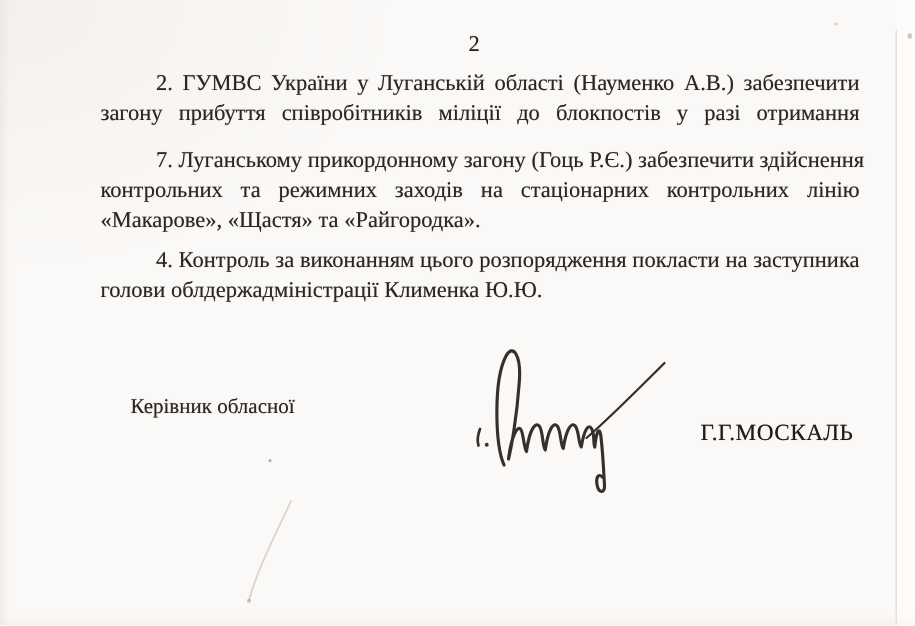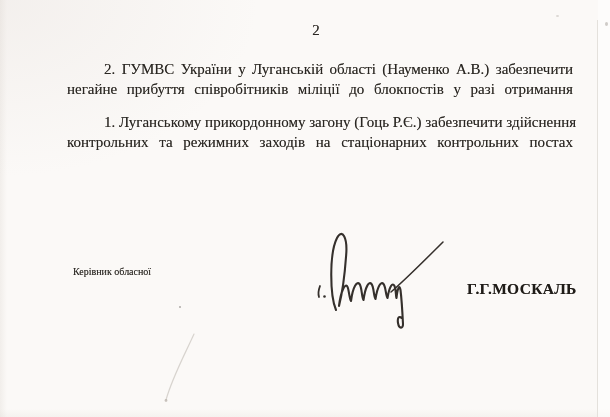--- a/index.html
+++ b/index.html
@@ -23,38 +23,38 @@
     font-size: 15px;
     text-shadow: 0 0 0.5px rgba(60,54,46,0.55);
   }
   .doc-body {
     position: absolute;
     left: 67px; top: 46px; width: 506px;
     font-size: 15px;
     line-height: 20px;
     text-shadow: 0 0 0.5px rgba(60,54,46,0.55);
   }
-  .para { margin: 13px 0 0 0; }
+  .para { margin: 0 0 0 0; }
   .para.gap-lg { margin-bottom: 11px; }
   .para.gap-sm { margin-bottom: 7px; }
   .line { white-space: nowrap; text-align: justify; text-align-last: justify; }
   .line.first { text-indent: 37px; }
   .line.last { text-align-last: left; }
   .sig-title {
     position: absolute;
-    left: 73px; top: 262px; width: 290px;
-    font-size: 10px;
+    left: 87px; top: 262px; width: 290px;
+    font-size: 14px;
     line-height: 20px;
     text-shadow: 0 0 0.5px rgba(60,54,46,0.55);
   }
   .sig-name {
     position: absolute;
     left: 467px; top: 280px;
     font-size: 15.5px;
-    font-weight: bold;
+    font-weight: normal;
     letter-spacing: 0.3px;
     color: #1f1c18;
     text-shadow: 0 0 0.5px rgba(40,35,30,0.6);
   }
   .signature-svg { position: absolute; left: 296px; top: 226px; }
   .artifact-arc-svg { position: absolute; left: 158px; top: 328px; }
   .fold-line {
     position: absolute;
     left: 597px; top: 20px; width: 1px; height: 397px;
     background: #e4e1dc;
@@ -72,25 +72,30 @@
 </head>
 <body>
 
 <div class="paper">
 
   <div class="page-number">2</div>
 
   <div class="doc-body">
     <div class="para gap-lg">
       <div class="line first">2. ГУМВС України у Луганській області (Науменко А.В.) забезпечити</div>
-      <div class="line">негайне прибуття співробітників міліції до блокпостів у разі отримання</div>
+      <div class="line">загону прибуття співробітників міліції до блокпостів у разі отримання</div>
     </div>
     <div class="para gap-sm">
-      <div class="line first">1. Луганському прикордонному загону (Гоць Р.Є.) забезпечити здійснення</div>
-      <div class="line">контрольних та режимних заходів на стаціонарних контрольних постах</div>
+      <div class="line first">7. Луганському прикордонному загону (Гоць Р.Є.) забезпечити здійснення</div>
+      <div class="line">контрольних та режимних заходів на стаціонарних контрольних лінію</div>
+      <div class="line last">«Макарове», «Щастя» та «Райгородка».</div>
+    </div>
+    <div class="para">
+      <div class="line first">4. Контроль за виконанням цього розпорядження покласти на заступника</div>
+      <div class="line last">голови облдержадміністрації Клименка Ю.Ю.</div>
     </div>
   </div>
 
   <div class="sig-title">
     <div>Керівник обласної</div>
   </div>
 
   <svg class="signature-svg" width="154" height="112" viewBox="0 0 154 112" fill="none">
 
     <path d="M24,60 C22.5,64 22,68 23,71" stroke="var(--signature_ink,#35302c)" stroke-width="1.8" stroke-linecap="round"></path>

